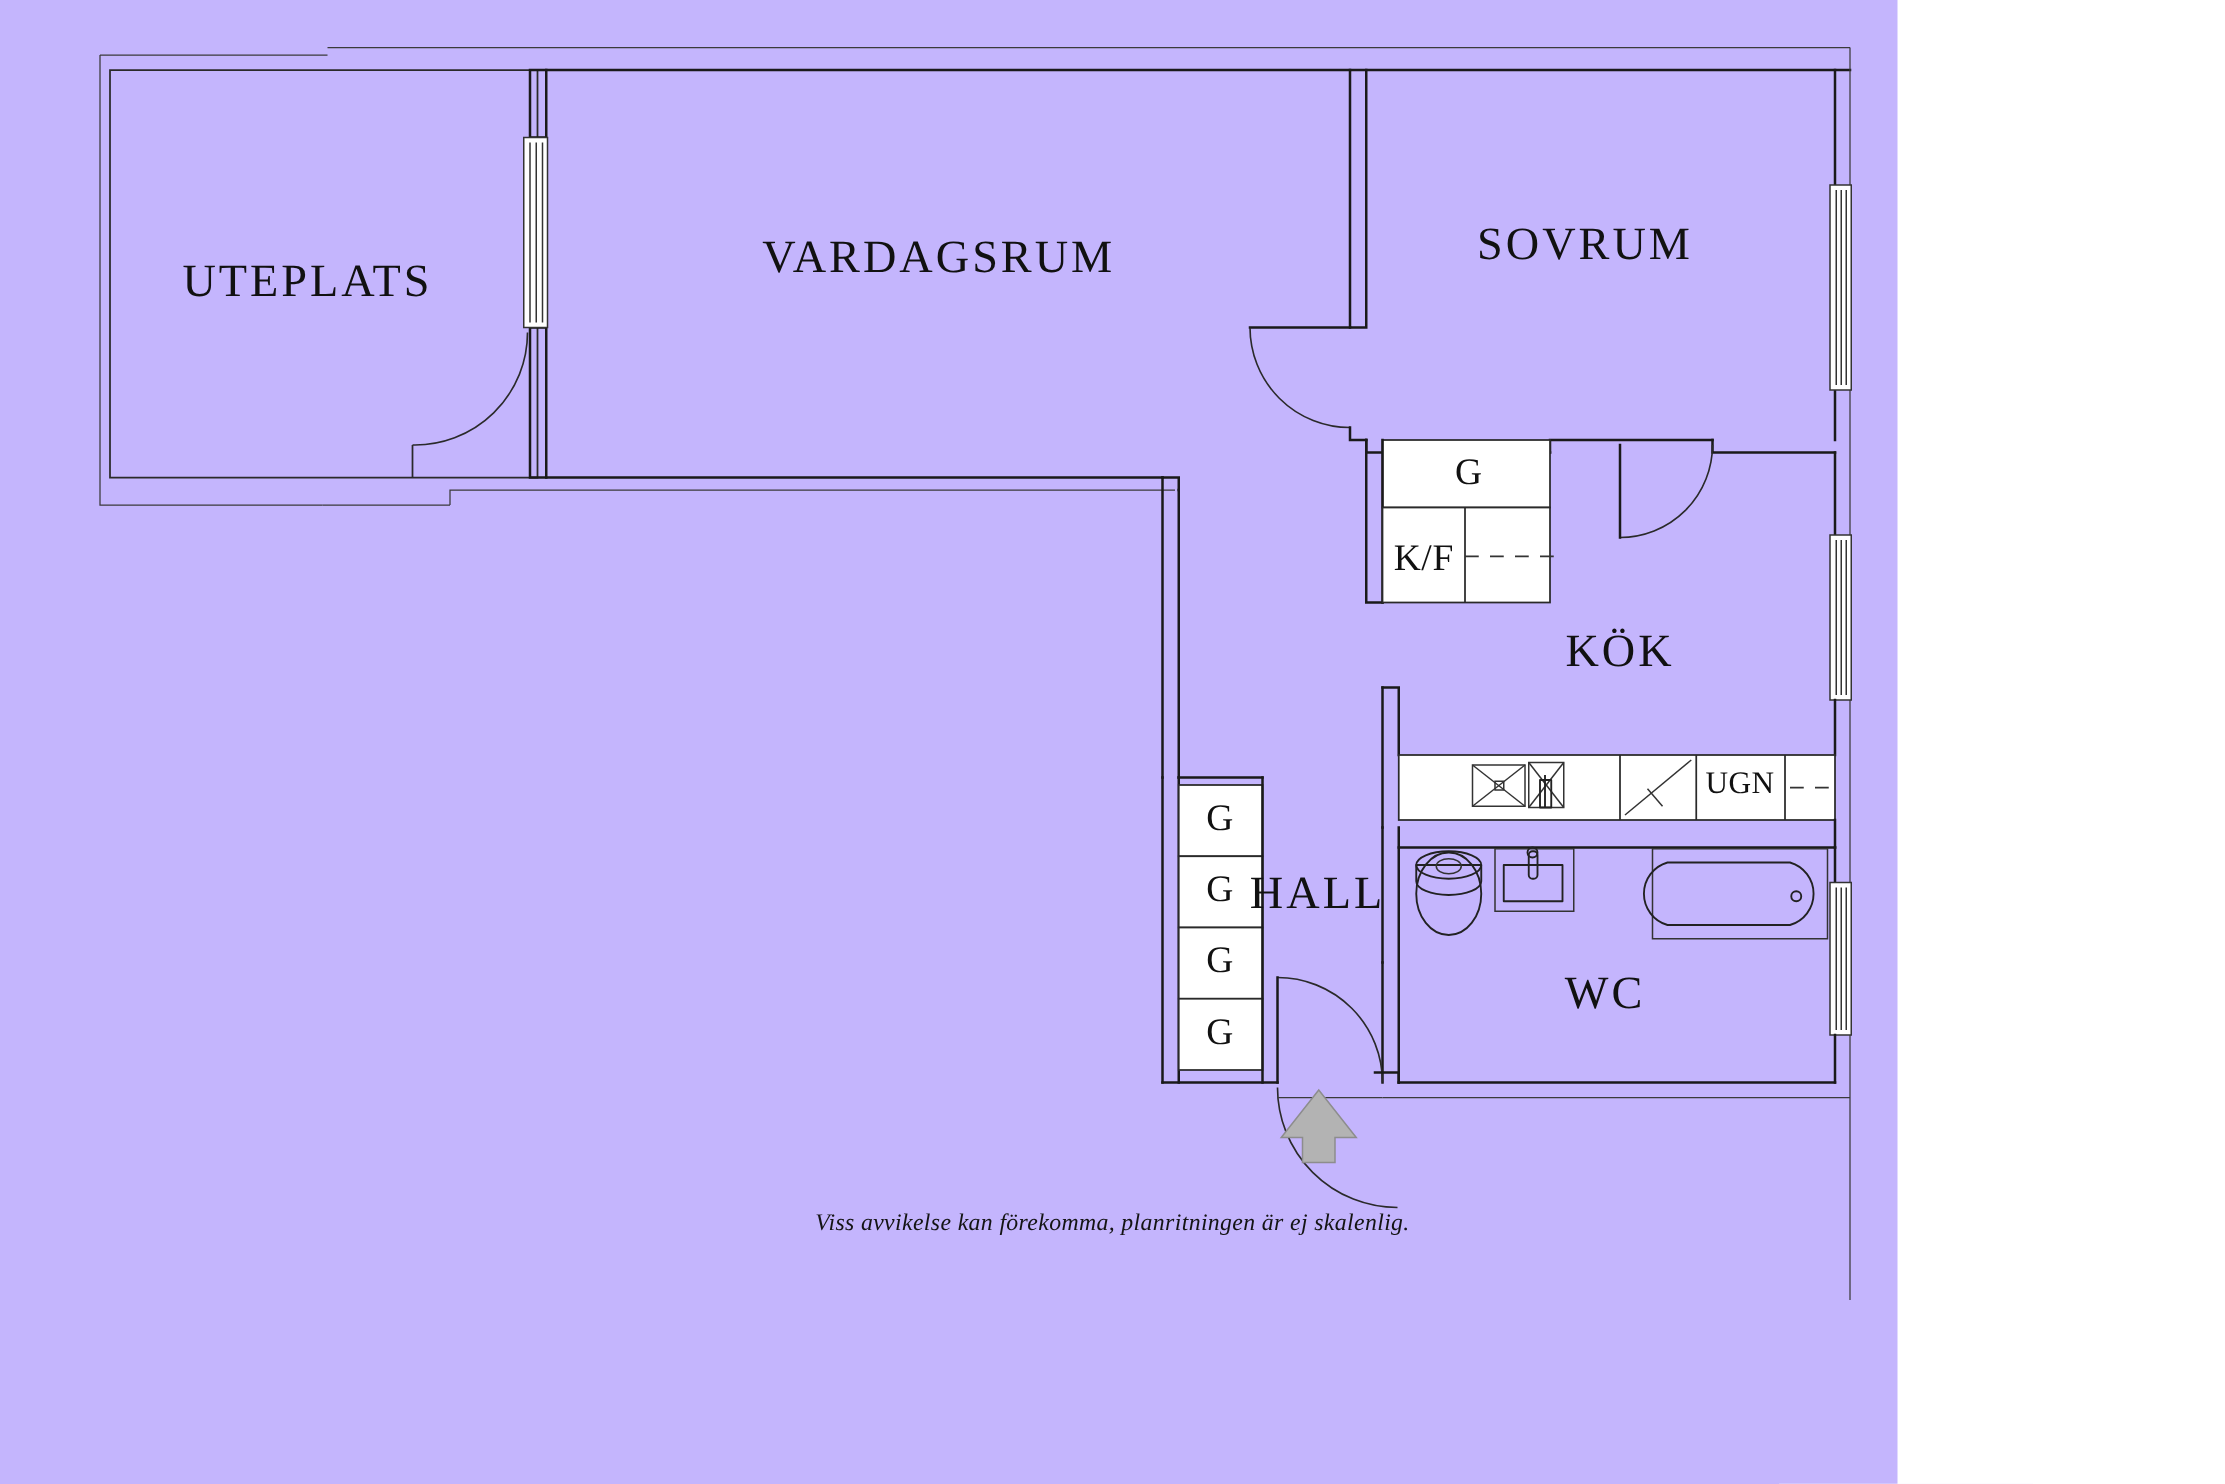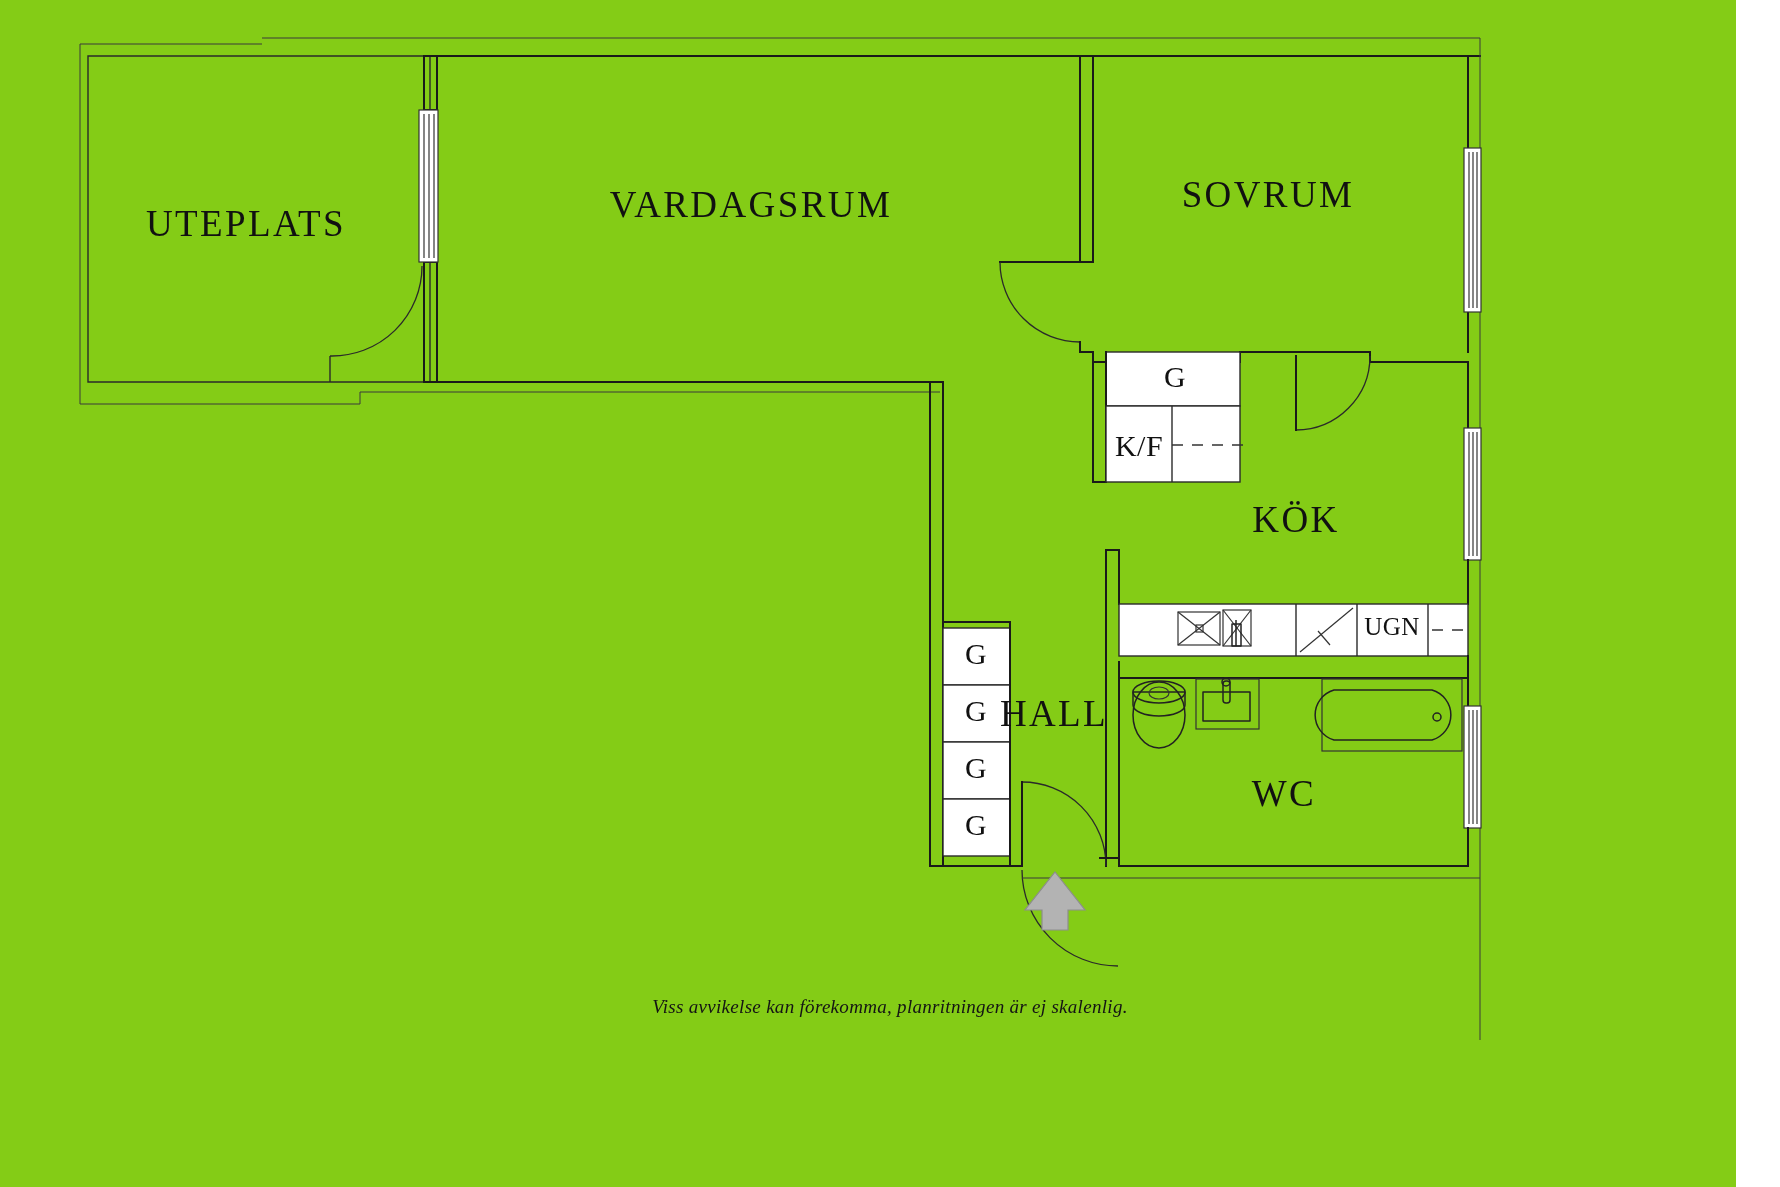--- a/index.html
+++ b/index.html
@@ -8,23 +8,24 @@
     background: #ffffff;
   }
   body {
     width: 1780px;
     height: 1187px;
     font-family: "Liberation Serif", "DejaVu Serif", serif;
     overflow: hidden;
   }
   #floorplan-root {
     position: relative;
-    width: 1736px;
+    width: 1496px;
     height: 1187px;
-    background: #84cc16;
+    background: #c4b5fd;
+    padding-left: 22px;
   }
   svg#plan-svg {
     position: absolute;
     left: 0;
     top: 0;
     width: 1780px;
     height: 1187px;
     display: block;
   }
   .wall-inner {
@@ -93,21 +94,21 @@
     font-family: "Liberation Serif", "DejaVu Serif", serif;
     fill: #111111;
     font-size: 25px;
     letter-spacing: 0.4px;
     text-anchor: middle;
     dominant-baseline: middle;
   }
   .footer-note {
     position: absolute;
     left: 0;
-    top: 996px;
+    top: 968px;
     width: 1780px;
     text-align: center;
     font-family: "Liberation Serif", "DejaVu Serif", serif;
     font-style: italic;
     font-size: 19px;
     color: #141414;
     letter-spacing: 0.3px;
   }
   .entry-arrow {
     fill: #b3b3b3;

